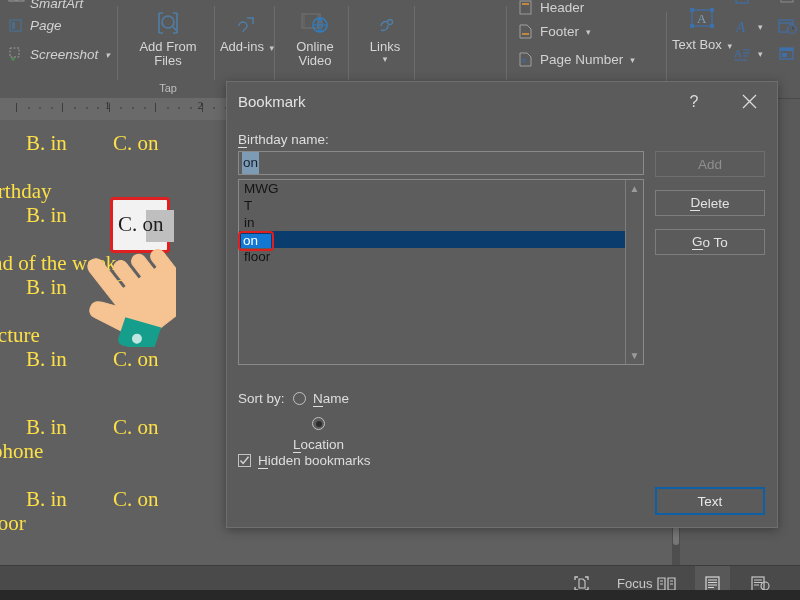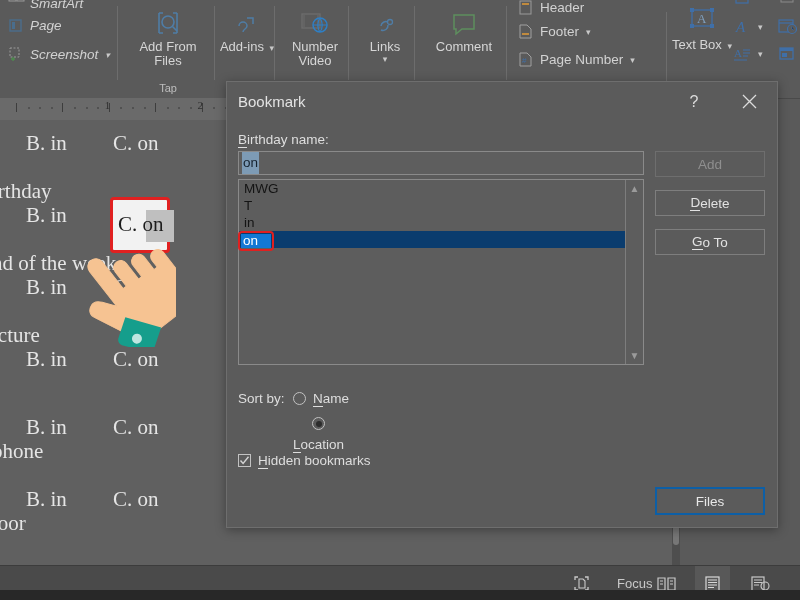--- a/index.html
+++ b/index.html
@@ -26,21 +26,21 @@
 
   
   #ruler{position:absolute;left:0;top:98px;width:680px;height:22px;background:#6a6a6a;border-bottom:1px solid #4f4f4f;}
   #rulerInner{position:absolute;left:0;top:0;width:680px;height:22px;}
   .rtick{position:absolute;top:9px;width:2px;height:2px;background:#4a4a4a;border-radius:50%;}
   .rbar{position:absolute;top:5px;width:1px;height:9px;background:#3d3d3d;}
   .rnum{position:absolute;top:1px;font-size:11px;color:#2f2f2f;font-family:"Liberation Serif",serif;}
 
   
   #doc{position:absolute;left:0;top:120px;width:680px;height:445px;background:#606060;overflow:hidden;}
-  .dline{position:absolute;font-family:"Liberation Serif",serif;font-size:21px;color:#e5e5e5;white-space:nowrap;}
+  .dline{position:absolute;font-family:"Liberation Serif",serif;font-size:21px;color:#fde047;white-space:nowrap;}
   .dcolB{position:absolute;left:26px;}
   .dcolC{position:absolute;left:113px;}
   #docEdge{position:absolute;left:672px;top:120px;width:8px;height:445px;background:#4e4e4e;}
   #docScroll{position:absolute;left:673px;top:125px;width:6px;height:420px;background:#777;border-radius:3px;}
 
   
   #docAnno{
     position:absolute;left:110px;top:197px;width:60px;height:56px;
     border:3px solid #e02020;background:#f2f2f2;border-radius:4px;
     box-sizing:border-box;
@@ -193,48 +193,40 @@
   <div class="rgroup" style="left:278px;width:74px;">
     <div class="bigbtn" style="left:0;top:4px;">
       <div class="bigicon">
         <svg width="32" height="26" viewBox="0 0 32 26">
           <rect x="3" y="2" width="18" height="14" fill="none" stroke="#6d6d6d" stroke-width="1.3"></rect>
           <path d="M5 3v12M19 3v12" stroke="#6d6d6d" stroke-width="1"></path>
           <circle cx="21" cy="13" r="7" fill="none" stroke="#2f7fc4" stroke-width="1.5"></circle>
           <path d="M14 13h14M21 6c3 4 3 10 0 14M21 6c-3 4-3 10 0 14" fill="none" stroke="#2f7fc4" stroke-width="1.2"></path>
         </svg>
       </div>
-      <div class="biglabel">Number Video</div>
+      <div class="biglabel">Online Video</div>
     </div>
     <div class="rdiv" style="left:70px;"></div>
   </div>
 
   <div class="rgroup" style="left:352px;width:66px;">
     <div class="bigbtn" style="left:-4px;top:4px;">
       <div class="bigicon">
         <svg width="26" height="24" viewBox="0 0 26 24">
             <path d="M9 12a5 5 0 017-4M16 11a5 5 0 01-7 5" fill="none" stroke="#4f7da6" stroke-width="1.5"></path>
             <circle cx="18" cy="8" r="2.5" fill="none" stroke="#4f7da6" stroke-width="1.3"></circle>
           </svg>
       </div>
       <div class="biglabel">Links</div>
       <div style="font-size:9px;color:#c8c8c8;">▾</div>
     </div>
     <div class="rdiv" style="left:62px;"></div>
   </div>
 
   <div class="rgroup" style="left:418px;width:92px;">
-    <div class="bigbtn" style="left:9px;top:4px;">
-      <div class="bigicon">
-        <svg width="28" height="26" viewBox="0 0 28 26">
-            <path d="M4 3h20v14H12l-6 5v-5H4z" fill="none" stroke="#5e8f5e" stroke-width="1.5"></path>
-          </svg>
-      </div>
-      <div class="biglabel">Comment</div>
-    </div>
     <div class="rdiv" style="left:88px;"></div>
   </div>
 
   <div class="rgroup" style="left:510px;width:160px;margin-top:6px;">
     <div class="smallitem" style="left:8px;top:-7px;">
       <span class="si">
         <svg width="15" height="17" viewBox="0 0 15 17">
             <rect x="2" y="2" width="11" height="13" fill="none" stroke="#9a9a9a"></rect>
             <rect x="4" y="4" width="7" height="2" fill="#c08a3e"></rect>
           </svg>
@@ -487,20 +479,21 @@
   <div id="lblName"><u>B</u><span>irthday name:</span></div>
 
   <div id="nameInput" title="Bookmark name"><span id="nameSel">on</span></div>
 
   <div id="listbox">
     <div id="listItems">
         <div class="litem">MWG</div>
         <div class="litem">T</div>
         <div class="litem">in</div>
         <div class="litem sel">on</div>
+        <div class="litem">floor</div>
       </div>
     <div id="listScroll">
       <div class="scrArrow" style="top:0;">▲</div>
       <div class="scrArrow" style="bottom:0;">▼</div>
     </div>
   </div>
   <div id="selHiliteFill"></div>
   <div id="selHiliteTxt">on</div>
   <div id="selHilite"></div>
 
@@ -526,14 +519,14 @@
 
   <div id="chkRow">
     <span id="chkBox">
       <svg width="11" height="11" viewBox="0 0 11 11" style="position:absolute;left:0;top:0;">
           <path d="M1.5 5.5l2.6 3L9.5 1.8" stroke="#d4d4d4" stroke-width="1.4" fill="none"></path>
         </svg>
     </span>
     <span><u>H</u><span>idden bookmarks</span></span>
   </div>
 
-  <div id="btnClose">Files</div>
+  <div id="btnClose">Text</div>
 </div>
 
 </body></html>

